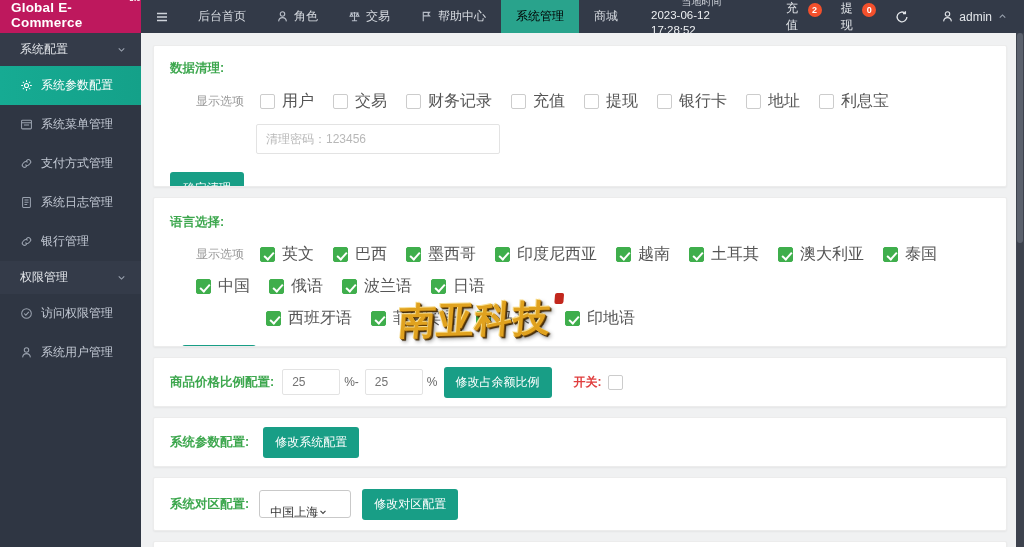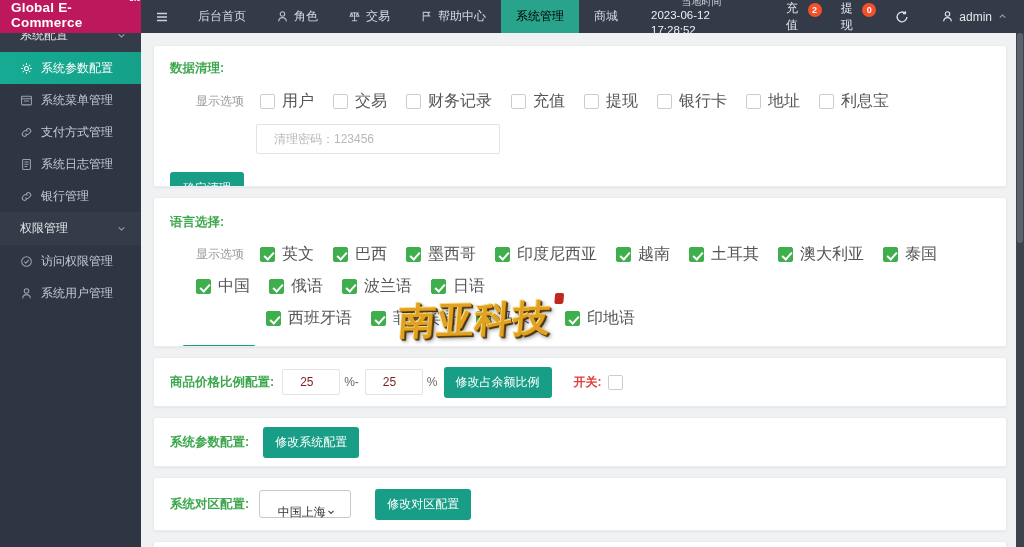--- a/index.html
+++ b/index.html
@@ -25,24 +25,24 @@
   .time-label { font-size:10px; color:#cfd3da; }
   .time-value { font-size:11.5px; color:#eef0f3; }
   .hdr-item { display:flex; align-items:center; gap:4px; padding:0 16px; font-size:12px;
     color:#e3e6ea; cursor:pointer; position:relative; }
   .badge { position:absolute; top:3px; right:3px; min-width:14px; height:14px; padding:0 3px;
     background:#f4502c; border-radius:8px; color:#fff; font-size:9px; line-height:14px;
     text-align:center; font-weight:bold; }
   .user-item { gap:5px; }
 
   
-  .sidebar { position:absolute; top:19px; left:0; width:141px; bottom:0; background:#2f3643; z-index:20;}
+  .sidebar { position:absolute; top:33px; left:0; width:141px; bottom:0; background:#2f3643; z-index:20;}
   .side-group-header { height:33px; display:flex; align-items:center; justify-content:space-between;
     padding:0 14px 0 20px; background:#343b49; color:#e4e7eb; font-size:12px; cursor:pointer; }
-  .side-item { height:32px; display:flex; align-items:center; gap:8px; padding-left:20px;
+  .side-item { height:39px; display:flex; align-items:center; gap:8px; padding-left:20px;
     color:#c3c9d4; font-size:12px; cursor:pointer; }
   .side-item svg { color:#9aa2af; flex:0 0 auto; }
   .side-item.active { background:linear-gradient(90deg,#16ab93,#14a189); color:#fff; }
   .side-item.active svg { color:#fff; }
   .chev { color:#9aa2af; }
 
   
   .main { position:absolute; top:33px; left:141px; right:8px; bottom:0; background:#f0f1f2;
     padding:12px 9px 0 12px; overflow:hidden; }
   .panel { background:#fff; border:1px solid #ececec; border-radius:2px;
@@ -50,36 +50,36 @@
   .panel-title { font-size:12.5px; font-weight:bold; color:#3da74e; }
   .opt-row { display:flex; align-items:center; flex-wrap:wrap; margin-top:14px; margin-left:26px; row-gap:11px;}
   .opt-label { font-size:12px; color:#9a9a9a; margin-right:16px; }
   .cb-item { display:flex; align-items:center; gap:7px; margin-right:19px; }
   .cb { width:15px; height:15px; border:1px solid #ccc; border-radius:2px; background:#fff;
     cursor:pointer; position:relative; flex:0 0 auto;}
   .cb.checked { background:#3fae4c; border-color:#3fae4c; }
   .cb.checked::after { content:""; position:absolute; left:4.5px; top:1.5px; width:4px; height:8px;
     border:solid #fff; border-width:0 2px 2px 0; transform:rotate(42deg); }
   .cb-label { font-size:16px; color:#555; }
-  .text-input { height:30px; border:1px solid #e3e3e3; border-radius:2px; padding:0 17px;
-    font-size:12px; color:#7f1d1d; font-family:inherit; outline:none; background:#fff;}
+  .text-input { height:30px; border:1px solid #e3e3e3; border-radius:2px; padding:0 9px;
+    font-size:12px; color:#737373; font-family:inherit; outline:none; background:#fff;}
   .text-input::placeholder { color:#b8b8b8; }
   .pwd-input { display:block; width:244px; margin:12px 0 0 86px; }
   .btn { display:inline-block; background:#189e86; color:#fff; border:none; border-radius:3px;
     font-size:12px; padding:8px 13px; cursor:pointer; font-family:inherit; }
   .p1-btn { margin-top:18px; }
   .p2-btn { margin-top:16px; margin-left:12px; }
   .lang-row2 { margin-top:11px; margin-left:96px; display:flex; align-items:center; }
   .inline-panel { display:flex; align-items:center; padding:11px 16px; }
   .num-input { width:58px; height:26px; margin-left:8px; }
   .pct { font-size:12px; color:#666; margin:0 6px 0 4px; }
   .inline-panel .btn { padding:7px 12px; }
   .switch-label { font-size:12px; font-weight:bold; color:#e03e3e; margin:0 6px 0 22px; }
-  .select-box { display:flex; align-items:center; justify-content:center; width:92px; height:28px;
-    border:1px solid #c9c9c9; border-radius:3px; margin:0 24px 0 10px; padding:16px 7px 0 10px;
+  .select-box { display:flex; align-items:center; justify-content:flex-start; width:92px; height:28px;
+    border:1px solid #c9c9c9; border-radius:3px; margin:0 11px 0 10px; padding:16px 7px 0 10px;
     font-size:12px; color:#333; cursor:pointer; background:#fff; }
   .select-box svg { color:#444; }
   .gap14 { margin-left:14px; }
 
   
   .watermark { position:absolute; left:399px; top:295px; z-index:15; pointer-events:none;
     font-size:37px; font-weight:bold; font-family:"Liberation Serif","DejaVu Serif",serif;
     color:#e0a21f; transform:skewX(-6deg) rotate(-1.5deg); letter-spacing:1px;
     text-shadow:-1px -1px 0 #f8dd8d, 1px 1px 0 #7a4d0a, 2px 2px 1px #3c2604, 3px 3px 4px rgba(0,0,0,.45); }
   .watermark .seal { display:inline-block; width:9px; height:11px; background:#c2271d;

